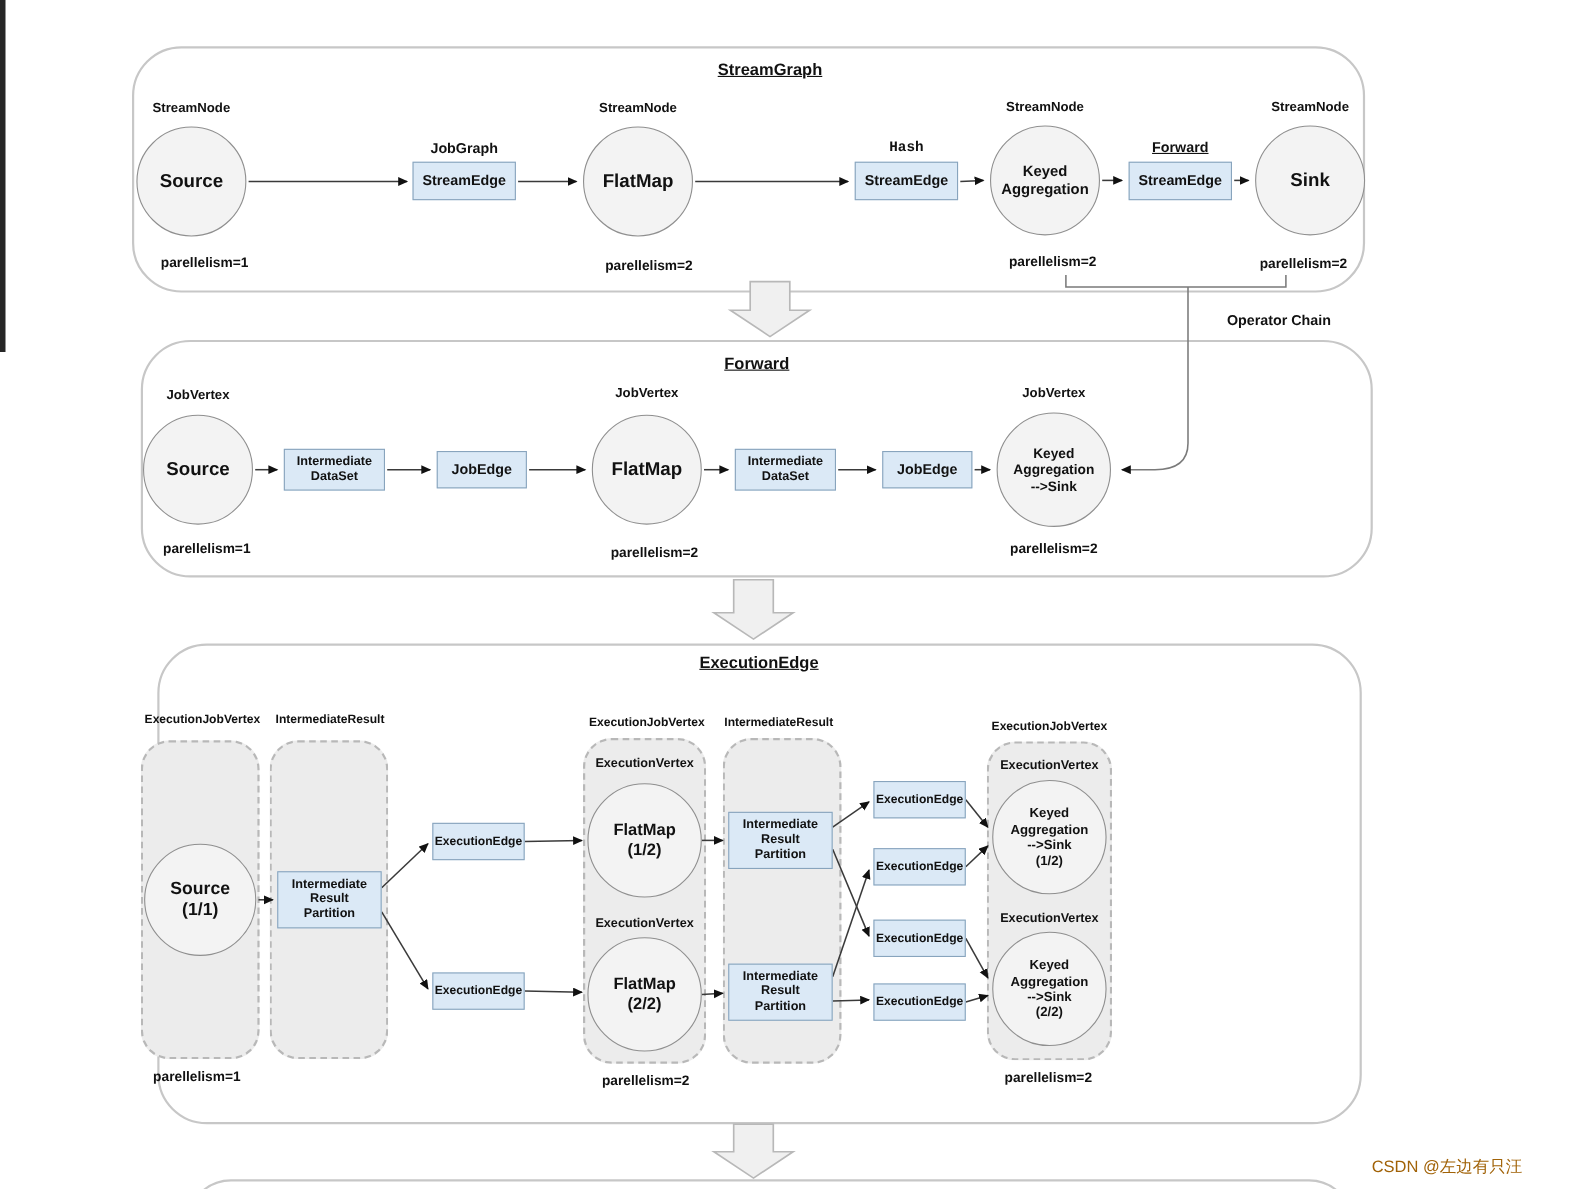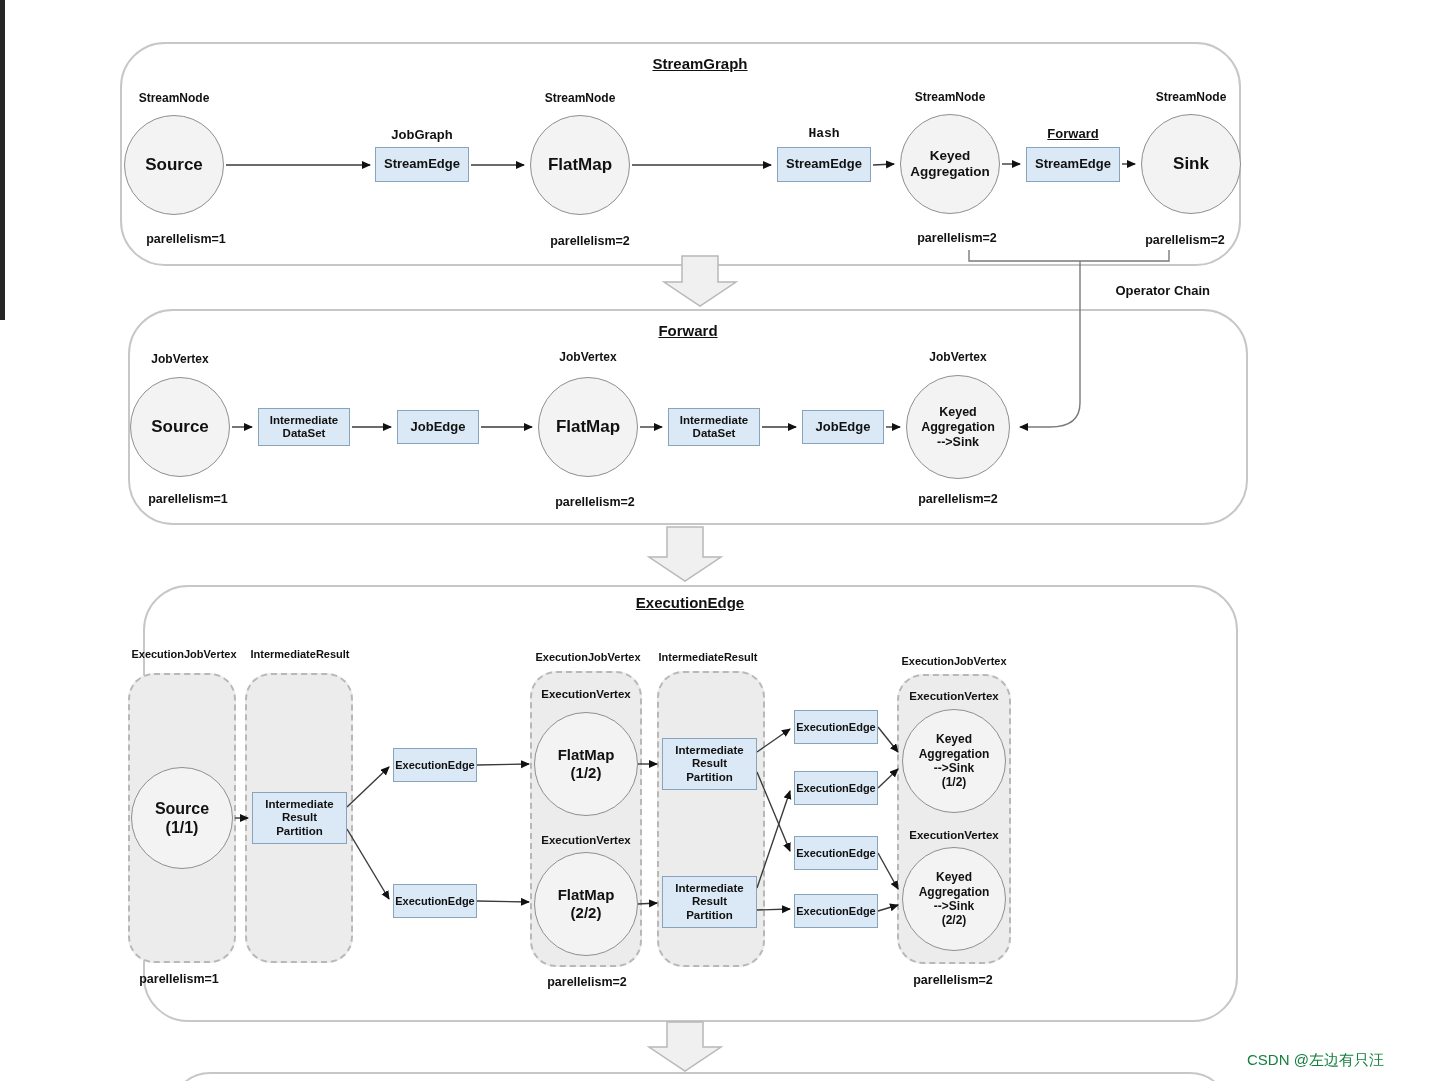--- a/index.html
+++ b/index.html
@@ -29,21 +29,21 @@
   .bluebox{
     position:absolute;z-index:3;background:#dbe9f6;border:1px solid #88a4bd;
     display:flex;align-items:center;justify-content:center;text-align:center;
     font-weight:bold;white-space:pre-line;line-height:1.15;box-sizing:border-box;
   }
   .lbl{
     position:absolute;z-index:3;font-weight:bold;text-align:center;
     white-space:nowrap;
   }
   .watermark{
-    position:absolute;z-index:4;color:#15803d;font-size:15px;white-space:nowrap;
+    position:absolute;z-index:4;color:#a16207;font-size:15px;white-space:nowrap;
   }
   .edge-strip{position:absolute;z-index:4;background:#262626;}
 </style>
 </head>
 <body>
 
 <div class="canvas">
 
   <div class="edge-strip" style="left:0;top:0;width:5px;height:320px;"></div>
 

